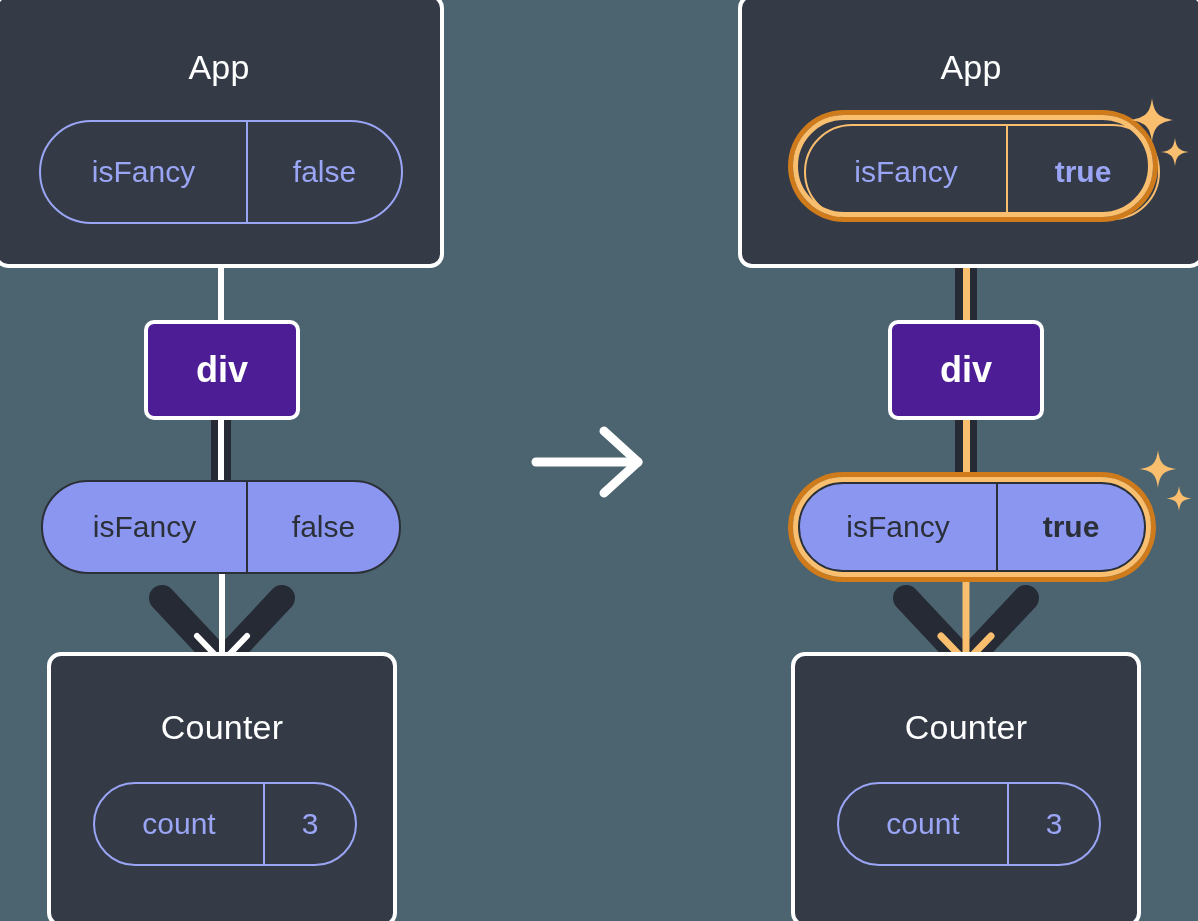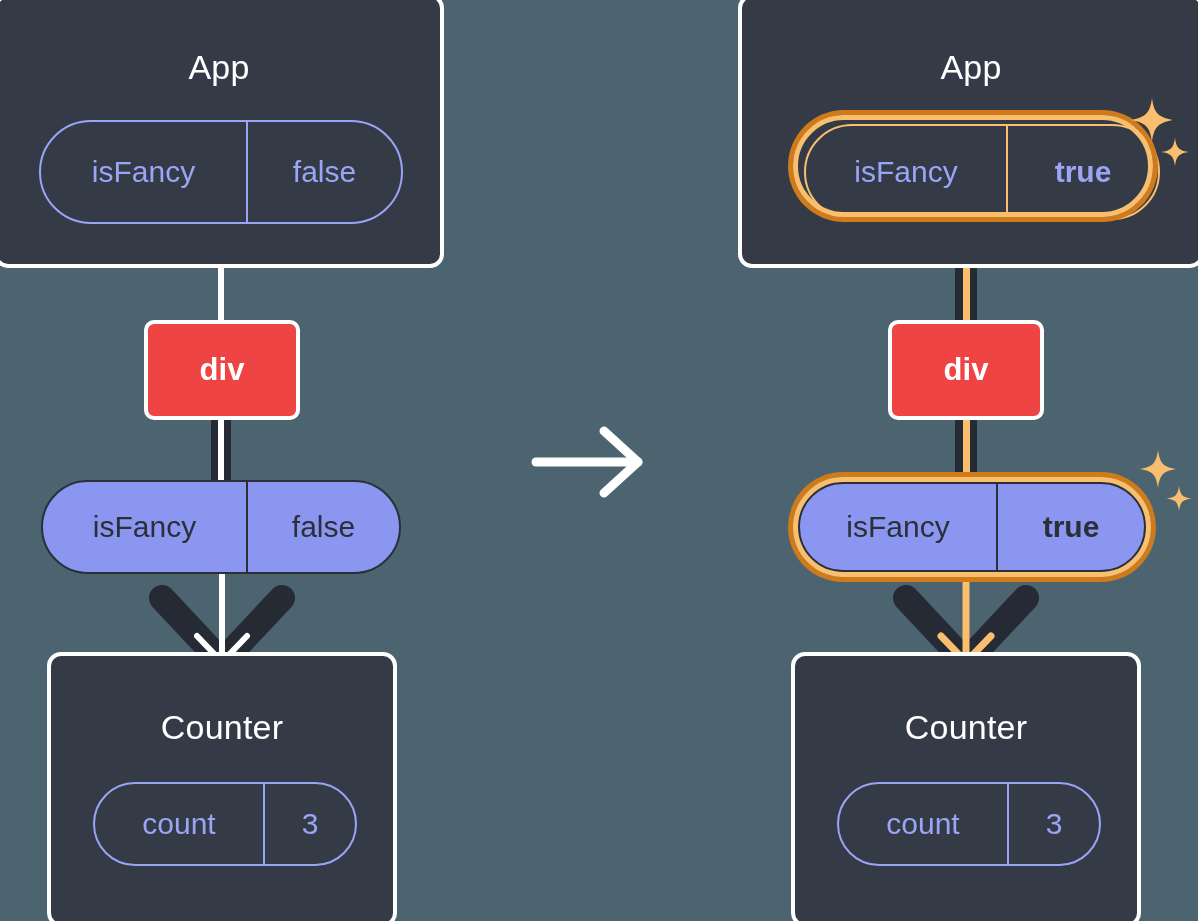--- a/index.html
+++ b/index.html
@@ -26,27 +26,27 @@
     text-align:center;
     color:#ffffff;
     font-size:34px;
     font-weight:400;
     letter-spacing:.2px;
   }
 
   
   .divbox{
     position:absolute;
-    background:#ef4444;
+    background:#4c1d95;
     border:4px solid #ffffff;
     border-radius:10px;
     box-sizing:border-box;
     display:flex;align-items:center;justify-content:center;
     color:#ffffff;
-    font-size:31px;
+    font-size:36px;
     font-weight:700;
     z-index:7;
     text-align:right;
   }
 
   
   .pill{
     position:absolute;
     box-sizing:border-box;
     display:flex;

